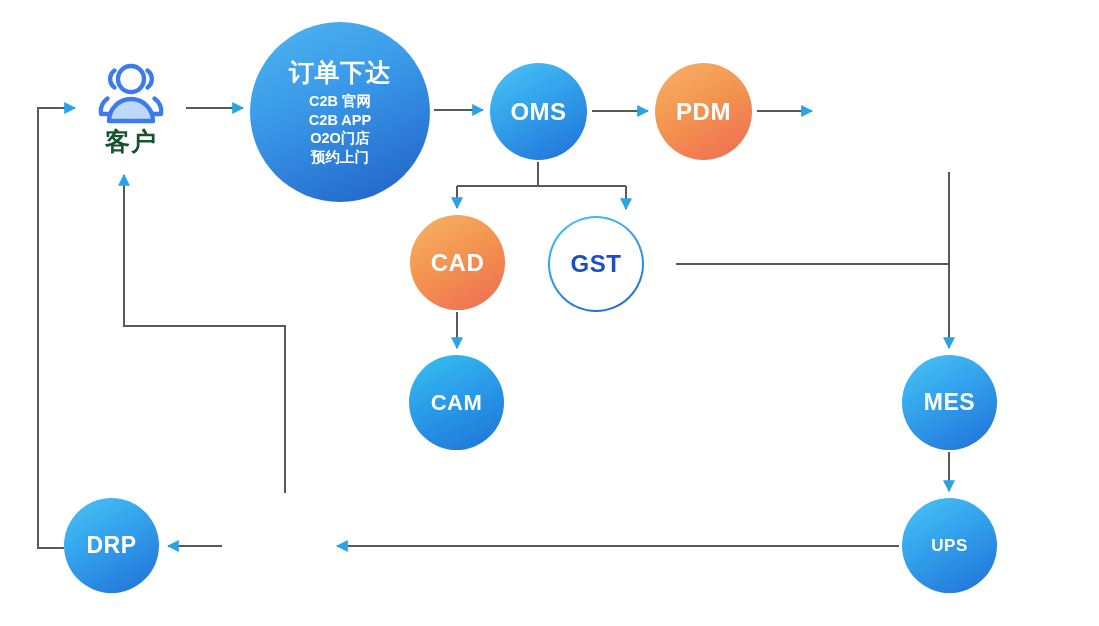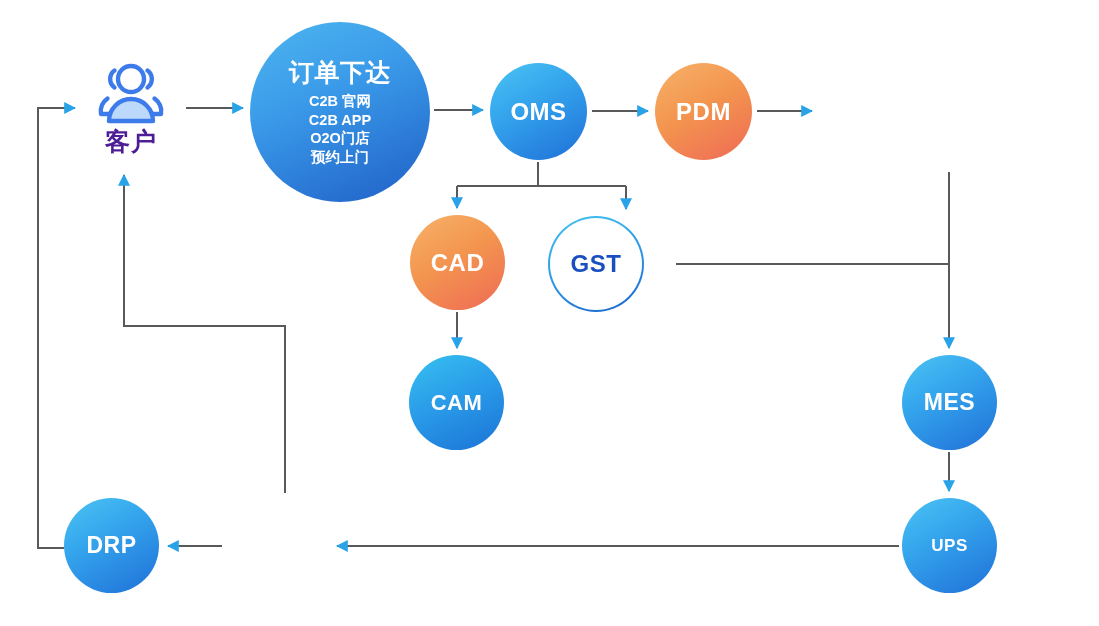--- a/index.html
+++ b/index.html
@@ -103,21 +103,21 @@
   #node-drp .node-title { font-size: 23px; }
 
   
   #node-customer {
     left: 83px; top: 52px; width: 96px; height: 112px;
     color: #2f6fe0;
   }
   #customer-label {
     font-size: 25px;
     font-weight: bold;
-    color: #4c1d95;
+    color: #14532d;
     margin-top: -2px;
     letter-spacing: 1px;
   }
 </style>
 </head>
 <body>
 
 <div id="canvas">
 
   <svg id="wires" viewBox="0 0 1099 626" width="1099" height="626" aria-hidden="true">

